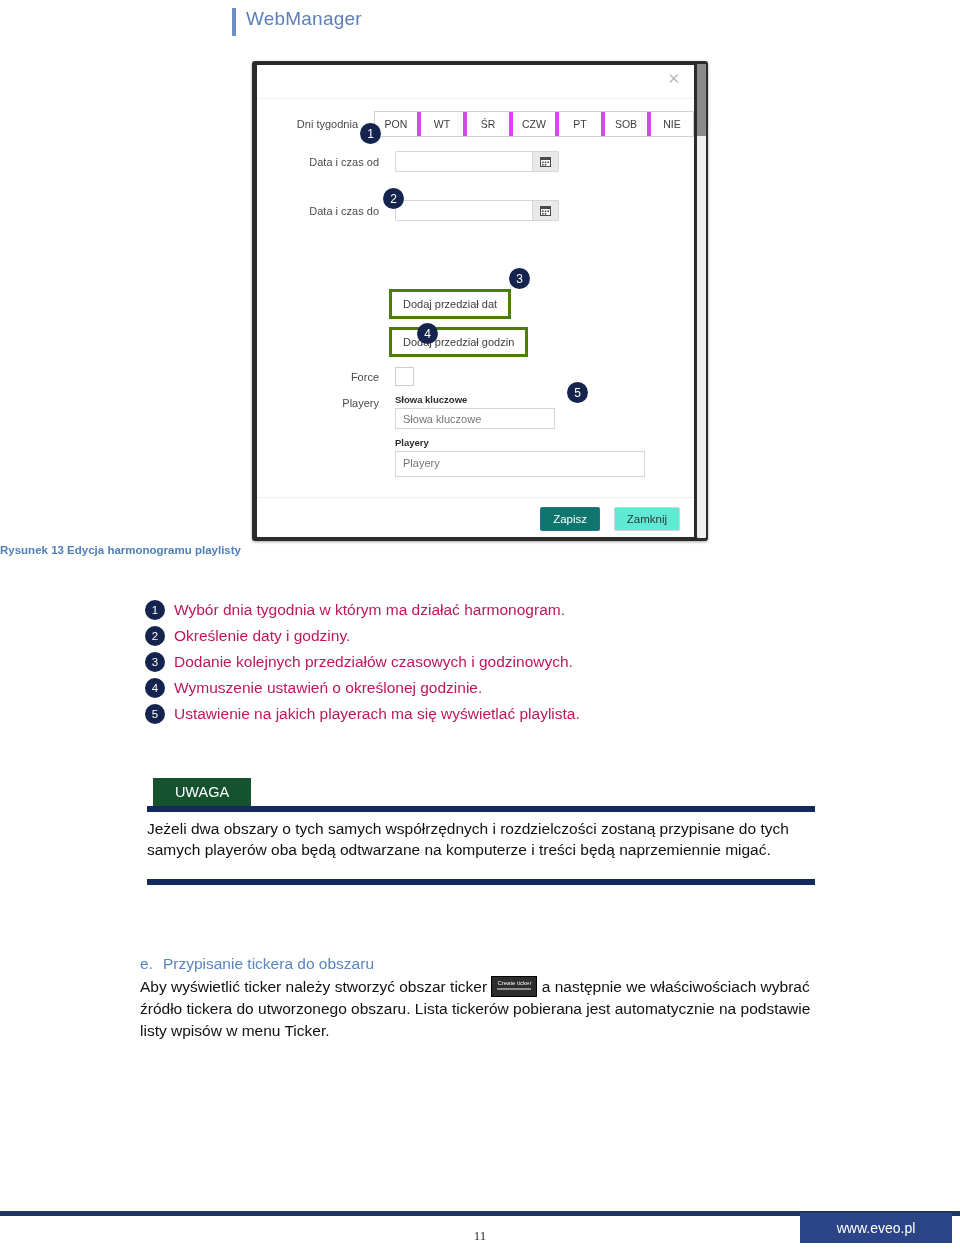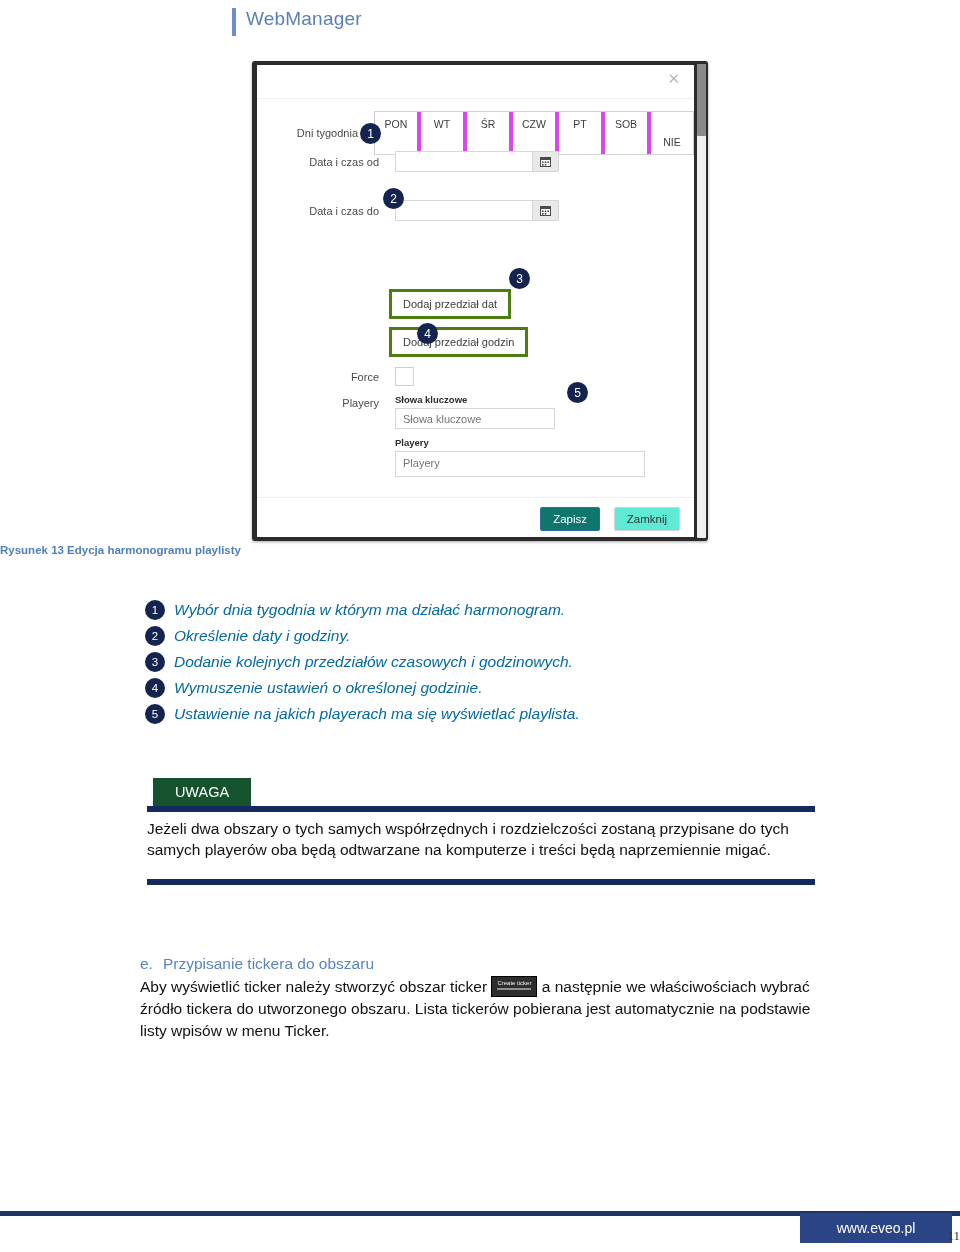--- a/index.html
+++ b/index.html
@@ -124,21 +124,21 @@
   .dow-btn {
     font-size: 10.5px;
     color: #3d3d3d;
     padding: 6px 8px;
     border-right: 4px solid #d946ef;
     min-width: 26px;
     text-align: center;
     background: #fff;
     cursor: pointer;
   }
-  .dow-btn:last-child { border-right: none; margin-top: 18px; }
+  .dow-btn:last-child { border-right: none; }
 
   
   .date-row-1 { left: 0; top: 52px; width: 100%; }
   .date-row-2 { left: 0; top: 101px; width: 100%; }
   .date-label { width: 122px; padding-right: 6px; }
   .input-group {
     display: flex;
     margin-left: 10px;
     border: 1px solid #d6d6d6;
     background: #fff;
@@ -302,22 +302,21 @@
     color: #fff;
     font-size: 11.5px;
     display: flex;
     align-items: center;
     justify-content: center;
     flex: 0 0 auto;
   }
   .num-text {
     margin-left: 9px;
     font-size: 15.5px;
-    color: #0369a1;
-    font-style: italic;
+    color: #be185d;
   }
 
   
   .uwaga {
     position: absolute;
     left: 147px;
     top: 778px;
     width: 668px;
   }
   .uwaga-tab {
@@ -409,21 +408,21 @@
     font-size: 14px;
     display: flex;
     align-items: center;
     justify-content: center;
   }
   .page-number {
     position: absolute;
     left: 0;
     top: 1228px;
     width: 960px;
-    text-align: right;
+    text-align: center;
     font-size: 13px;
     color: #333;
     font-family: "Liberation Serif", serif;
   }
 </style>
 </head>
 <body>
 
 <div class="page-header">
   <div class="header-accent"></div>

